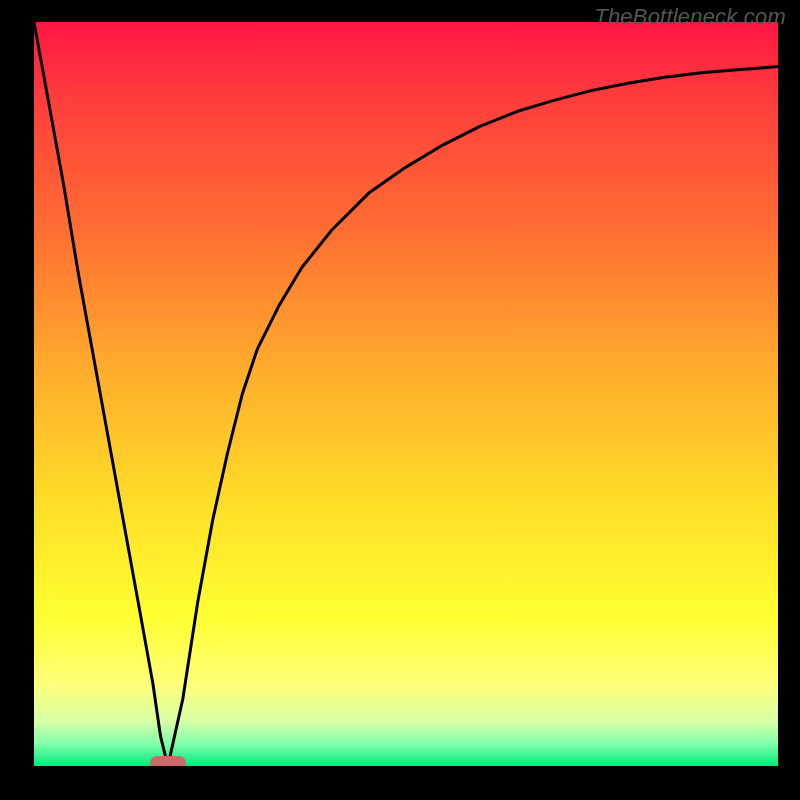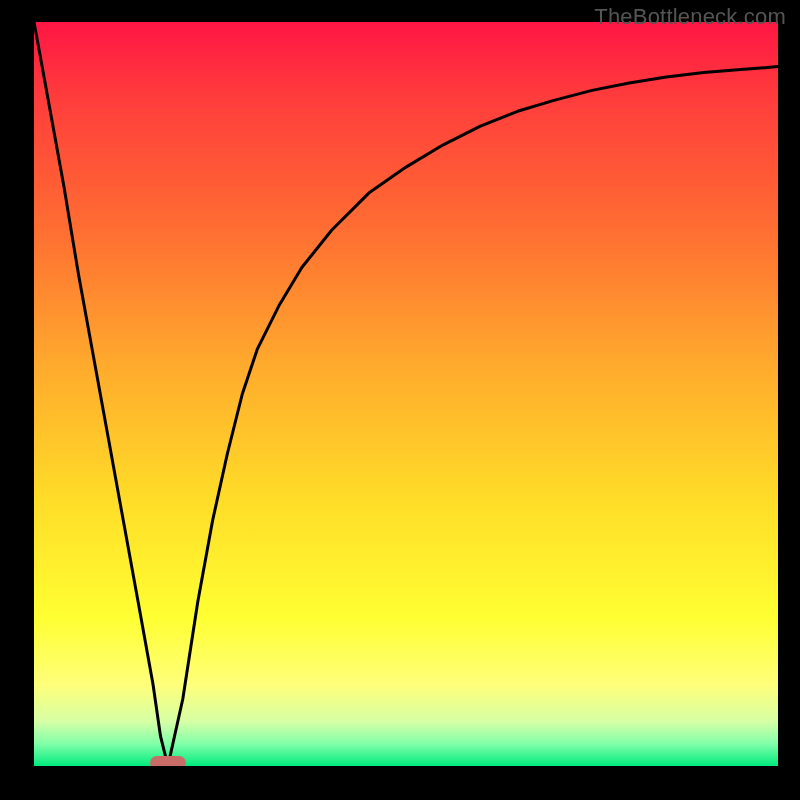--- a/index.html
+++ b/index.html
@@ -9,20 +9,21 @@
     height: 800px;
     overflow: hidden;
     background: #000;
     font-family: Arial, Helvetica, sans-serif;
   }
   .frame {
     position: relative;
     width: 800px;
     height: 800px;
     background: #000;
+    font-style: italic;
   }
   .watermark {
     position: absolute;
     top: 4px;
     right: 14px;
     color: #555;
     font-size: 22px;
     font-weight: 500;
     letter-spacing: 0.2px;
     z-index: 10;

